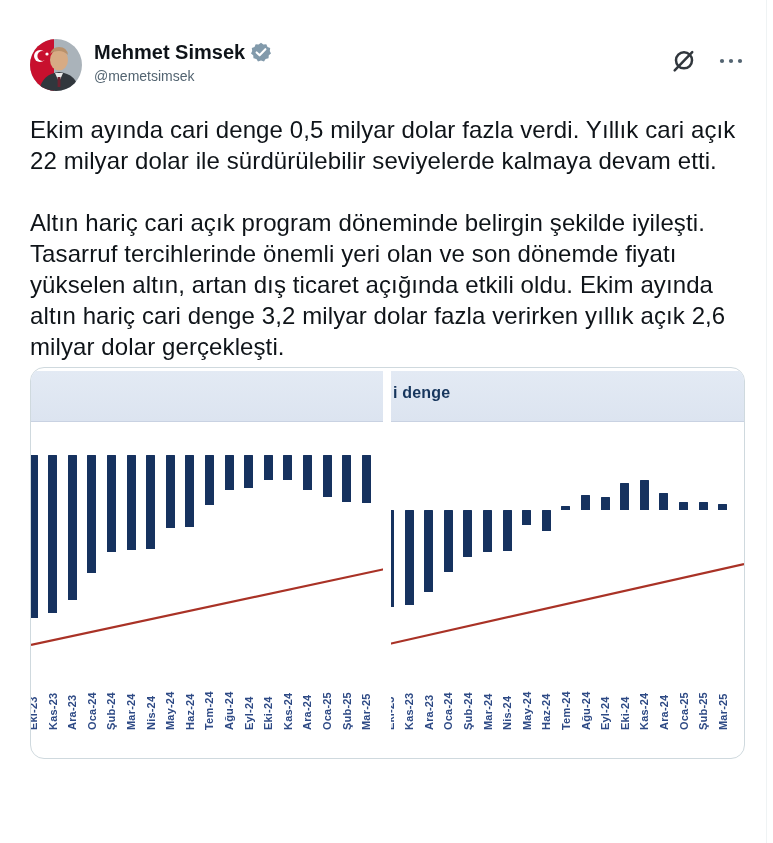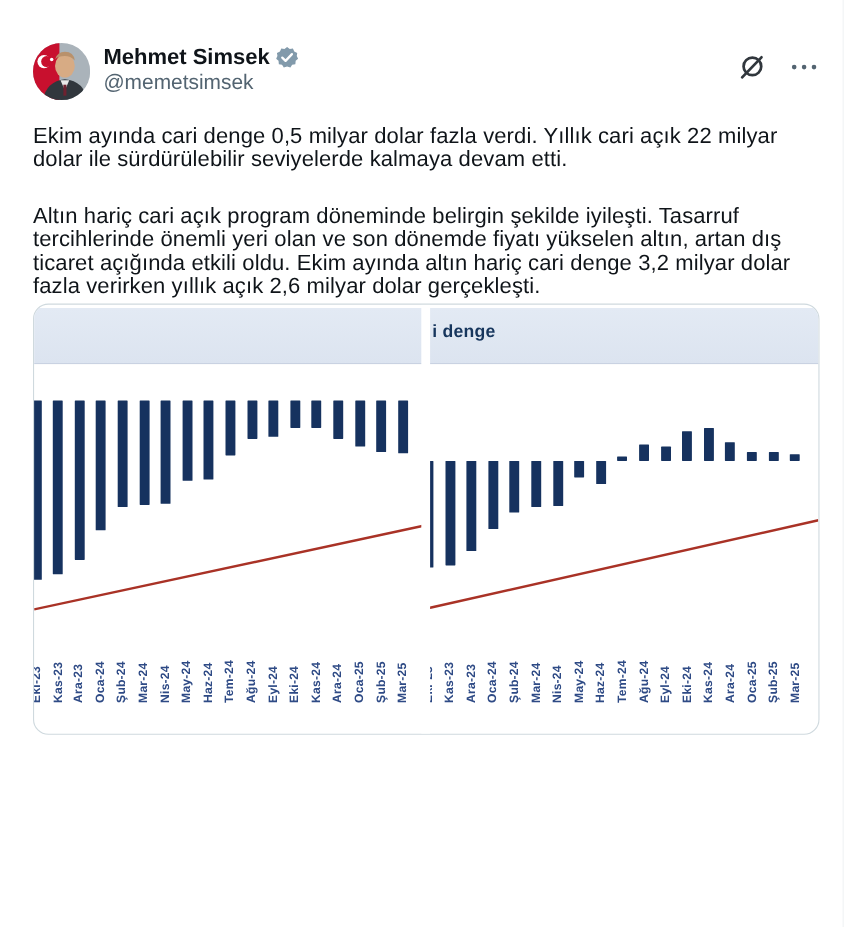--- a/index.html
+++ b/index.html
@@ -9,25 +9,25 @@
   }
   .timeline-border{position:absolute;left:766px;top:0;width:1px;height:843px;background:#eff3f4;}
   .tweet{position:absolute;left:30px;top:0;width:715px;margin-top:24px;}
   
   .tweet-header{position:relative;margin-top:15px;height:52px;}
   .avatar{position:absolute;left:0;top:0;width:52px;height:52px;border-radius:50%;overflow:hidden;cursor:pointer;}
   .user-block{position:absolute;left:64px;top:1px;}
   .name-row{display:flex;align-items:center;gap:6px;}
   .display-name{font-size:20px;font-weight:700;line-height:24px;color:#0f1419;cursor:pointer;}
   .badge{width:20px;height:20px;display:inline-block;}
-  .handle{font-size:19px;line-height:24px;color:#536471;cursor:pointer;}
+  .handle{font-size:14px;line-height:24px;color:#536471;cursor:pointer;}
   .header-actions{position:absolute;right:0;top:7px;display:flex;align-items:center;gap:18px;}
   .icon-btn{background:none;border:none;padding:2px;cursor:pointer;display:flex;align-items:center;}
   
-  .tweet-text{margin-top:23px;font-size:20px;line-height:21px;color:#0f1419;letter-spacing:.1px;}
+  .tweet-text{margin-top:23px;font-size:24px;line-height:31px;color:#0f1419;letter-spacing:.1px;}
   .tweet-text p{margin:0 0 31px 0;}
   .tweet-text p:last-child{margin-bottom:0;}
   
   .media-card{
     position:relative;margin-top:5px;width:713px;height:390px;
     border:1px solid #cfd9de;border-radius:14px;overflow:hidden;background:#ffffff;cursor:pointer;
   }
   .chart-title-strip{
     position:absolute;left:0;top:3px;width:100%;height:50px;
     background:linear-gradient(#e3eaf4,#dce4f0);border-bottom:1px solid #c9d2e2;z-index:0;

